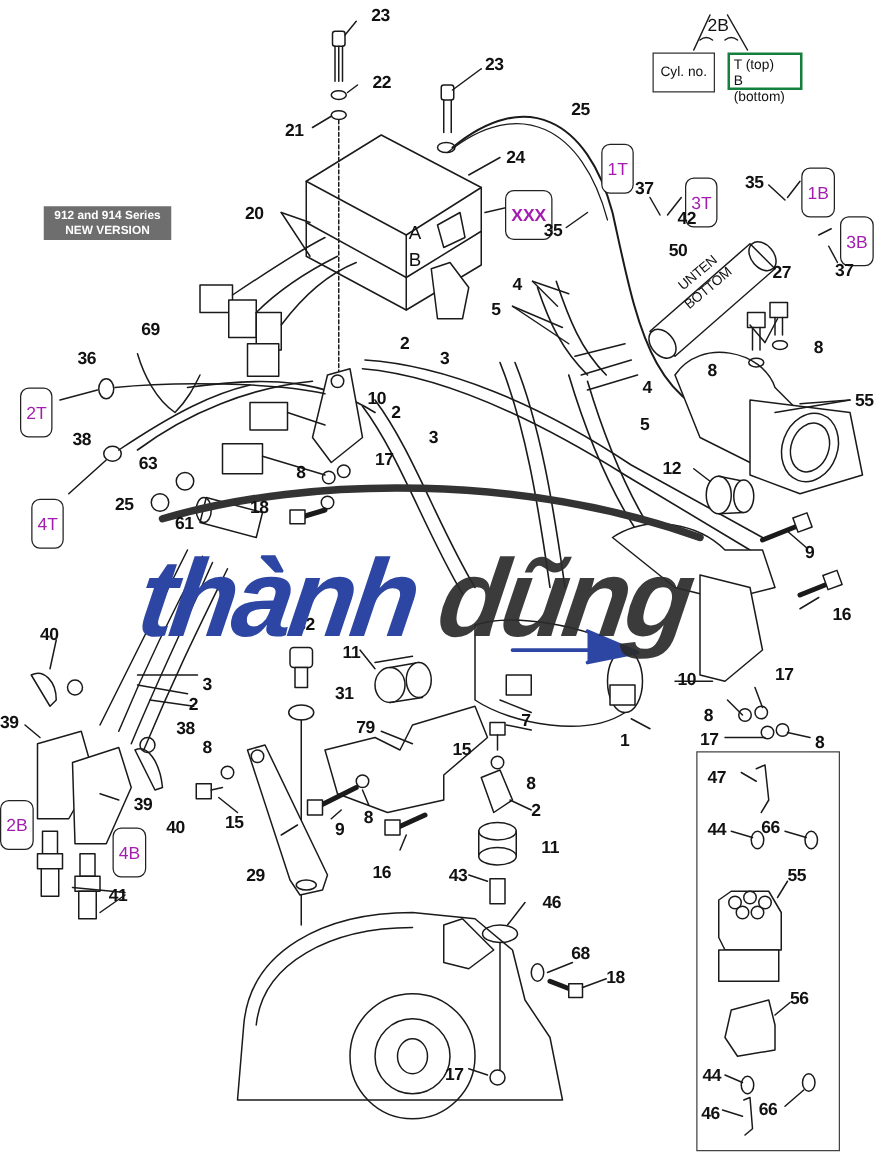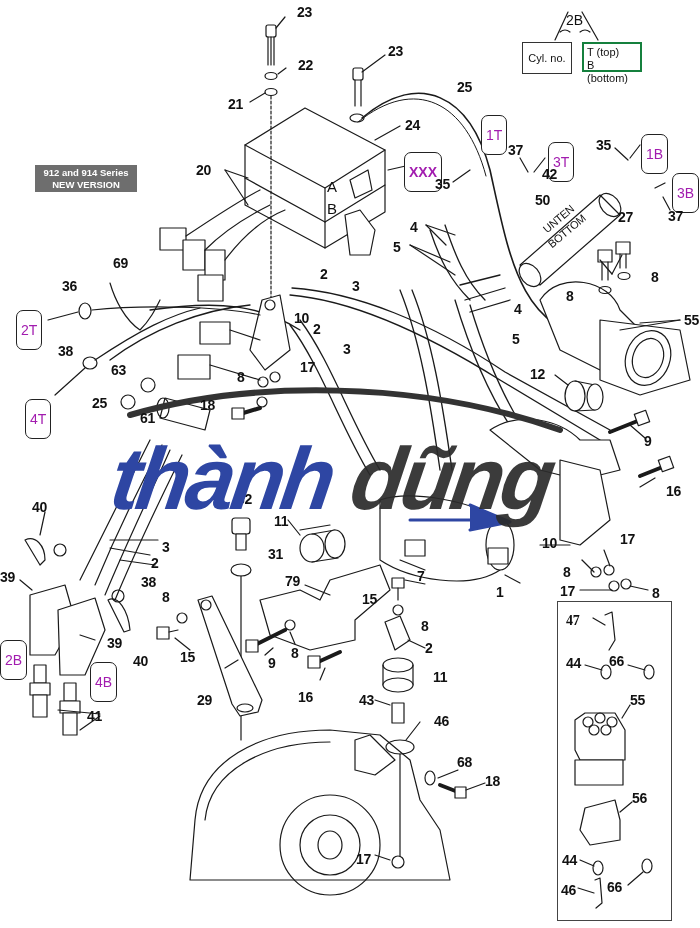--- a/index.html
+++ b/index.html
@@ -431,21 +431,21 @@
   <span class="lbl" style="left:291px;top:646px;">8</span>
   <span class="lbl" style="left:298px;top:690px;">16</span>
   <span class="lbl" style="left:433px;top:670px;">11</span>
   <span class="lbl" style="left:197px;top:693px;">29</span>
   <span class="lbl" style="left:359px;top:693px;">43</span>
   <span class="lbl" style="left:434px;top:714px;">46</span>
   <span class="lbl" style="left:87px;top:709px;">41</span>
   <span class="lbl" style="left:457px;top:755px;">68</span>
   <span class="lbl" style="left:485px;top:774px;">18</span>
   <span class="lbl" style="left:356px;top:852px;">17</span>
-  <span class="lbl" style="left:566px;top:614px;font-family:Liberation Serif, serif;">47</span>
+  <span class="lbl" style="left:566px;top:614px;">47</span>
   <span class="lbl" style="left:566px;top:656px;">44</span>
   <span class="lbl" style="left:609px;top:654px;">66</span>
   <span class="lbl" style="left:630px;top:693px;text-align:right;">55</span>
   <span class="lbl" style="left:632px;top:791px;">56</span>
   <span class="lbl" style="left:562px;top:853px;">44</span>
   <span class="lbl" style="left:561px;top:883px;">46</span>
   <span class="lbl" style="left:607px;top:880px;">66</span>
 
   <span class="wm wm-thanh">thành</span>
   <span class="wm wm-dung">dũng</span>

